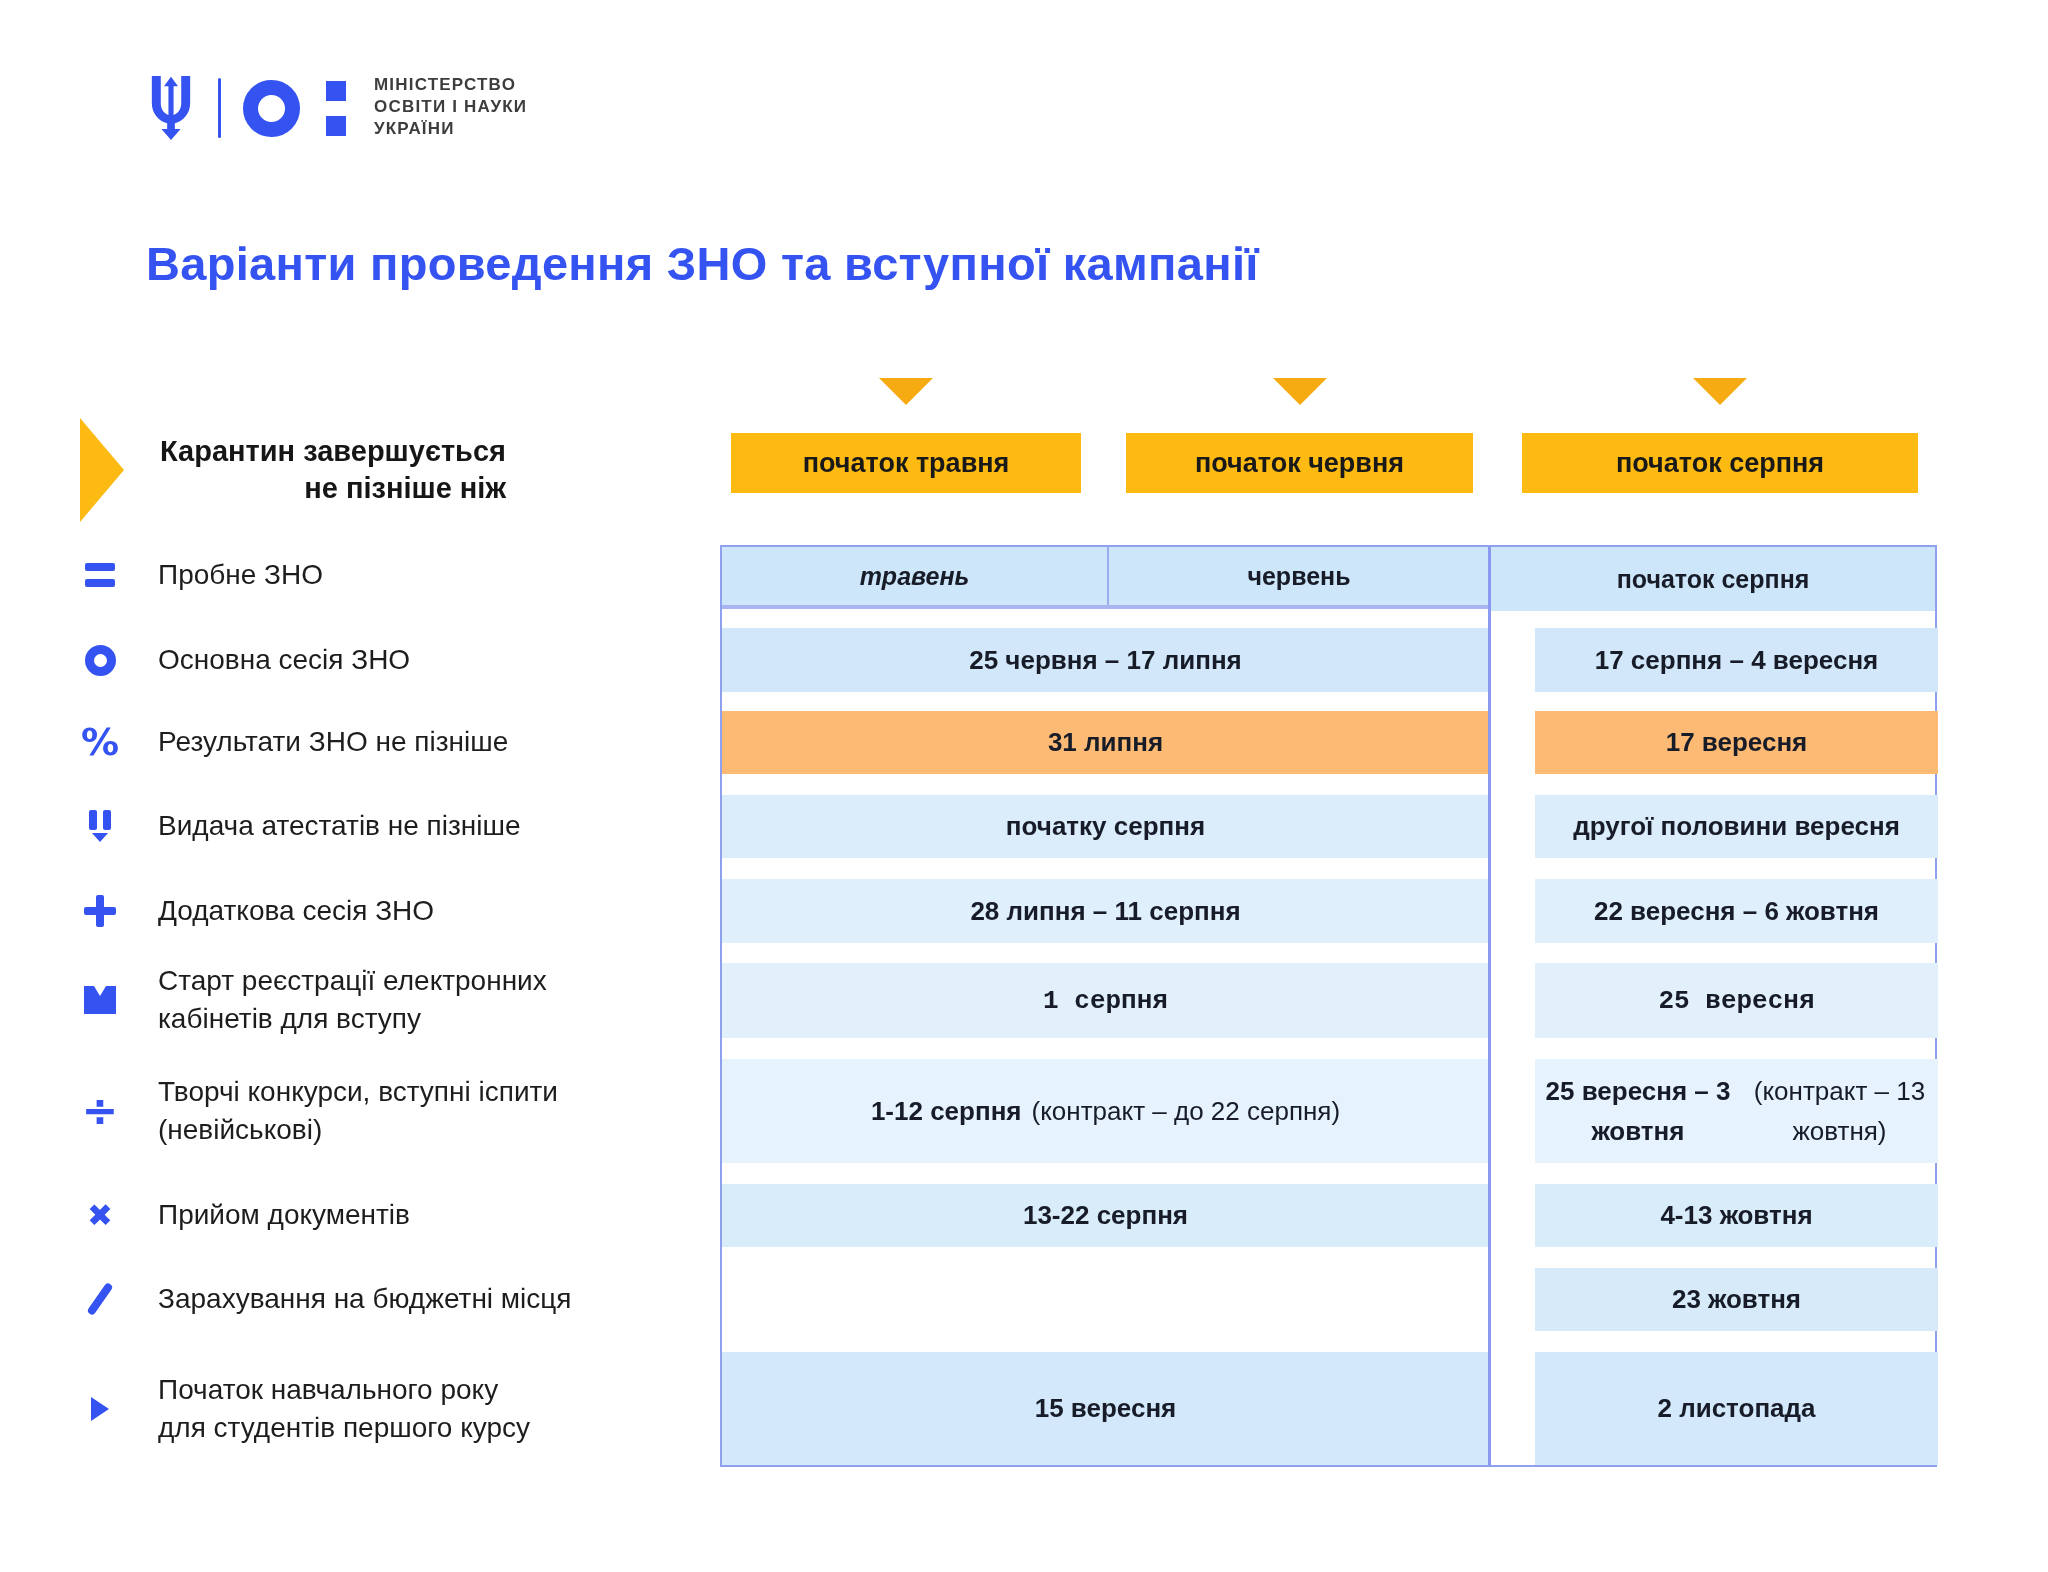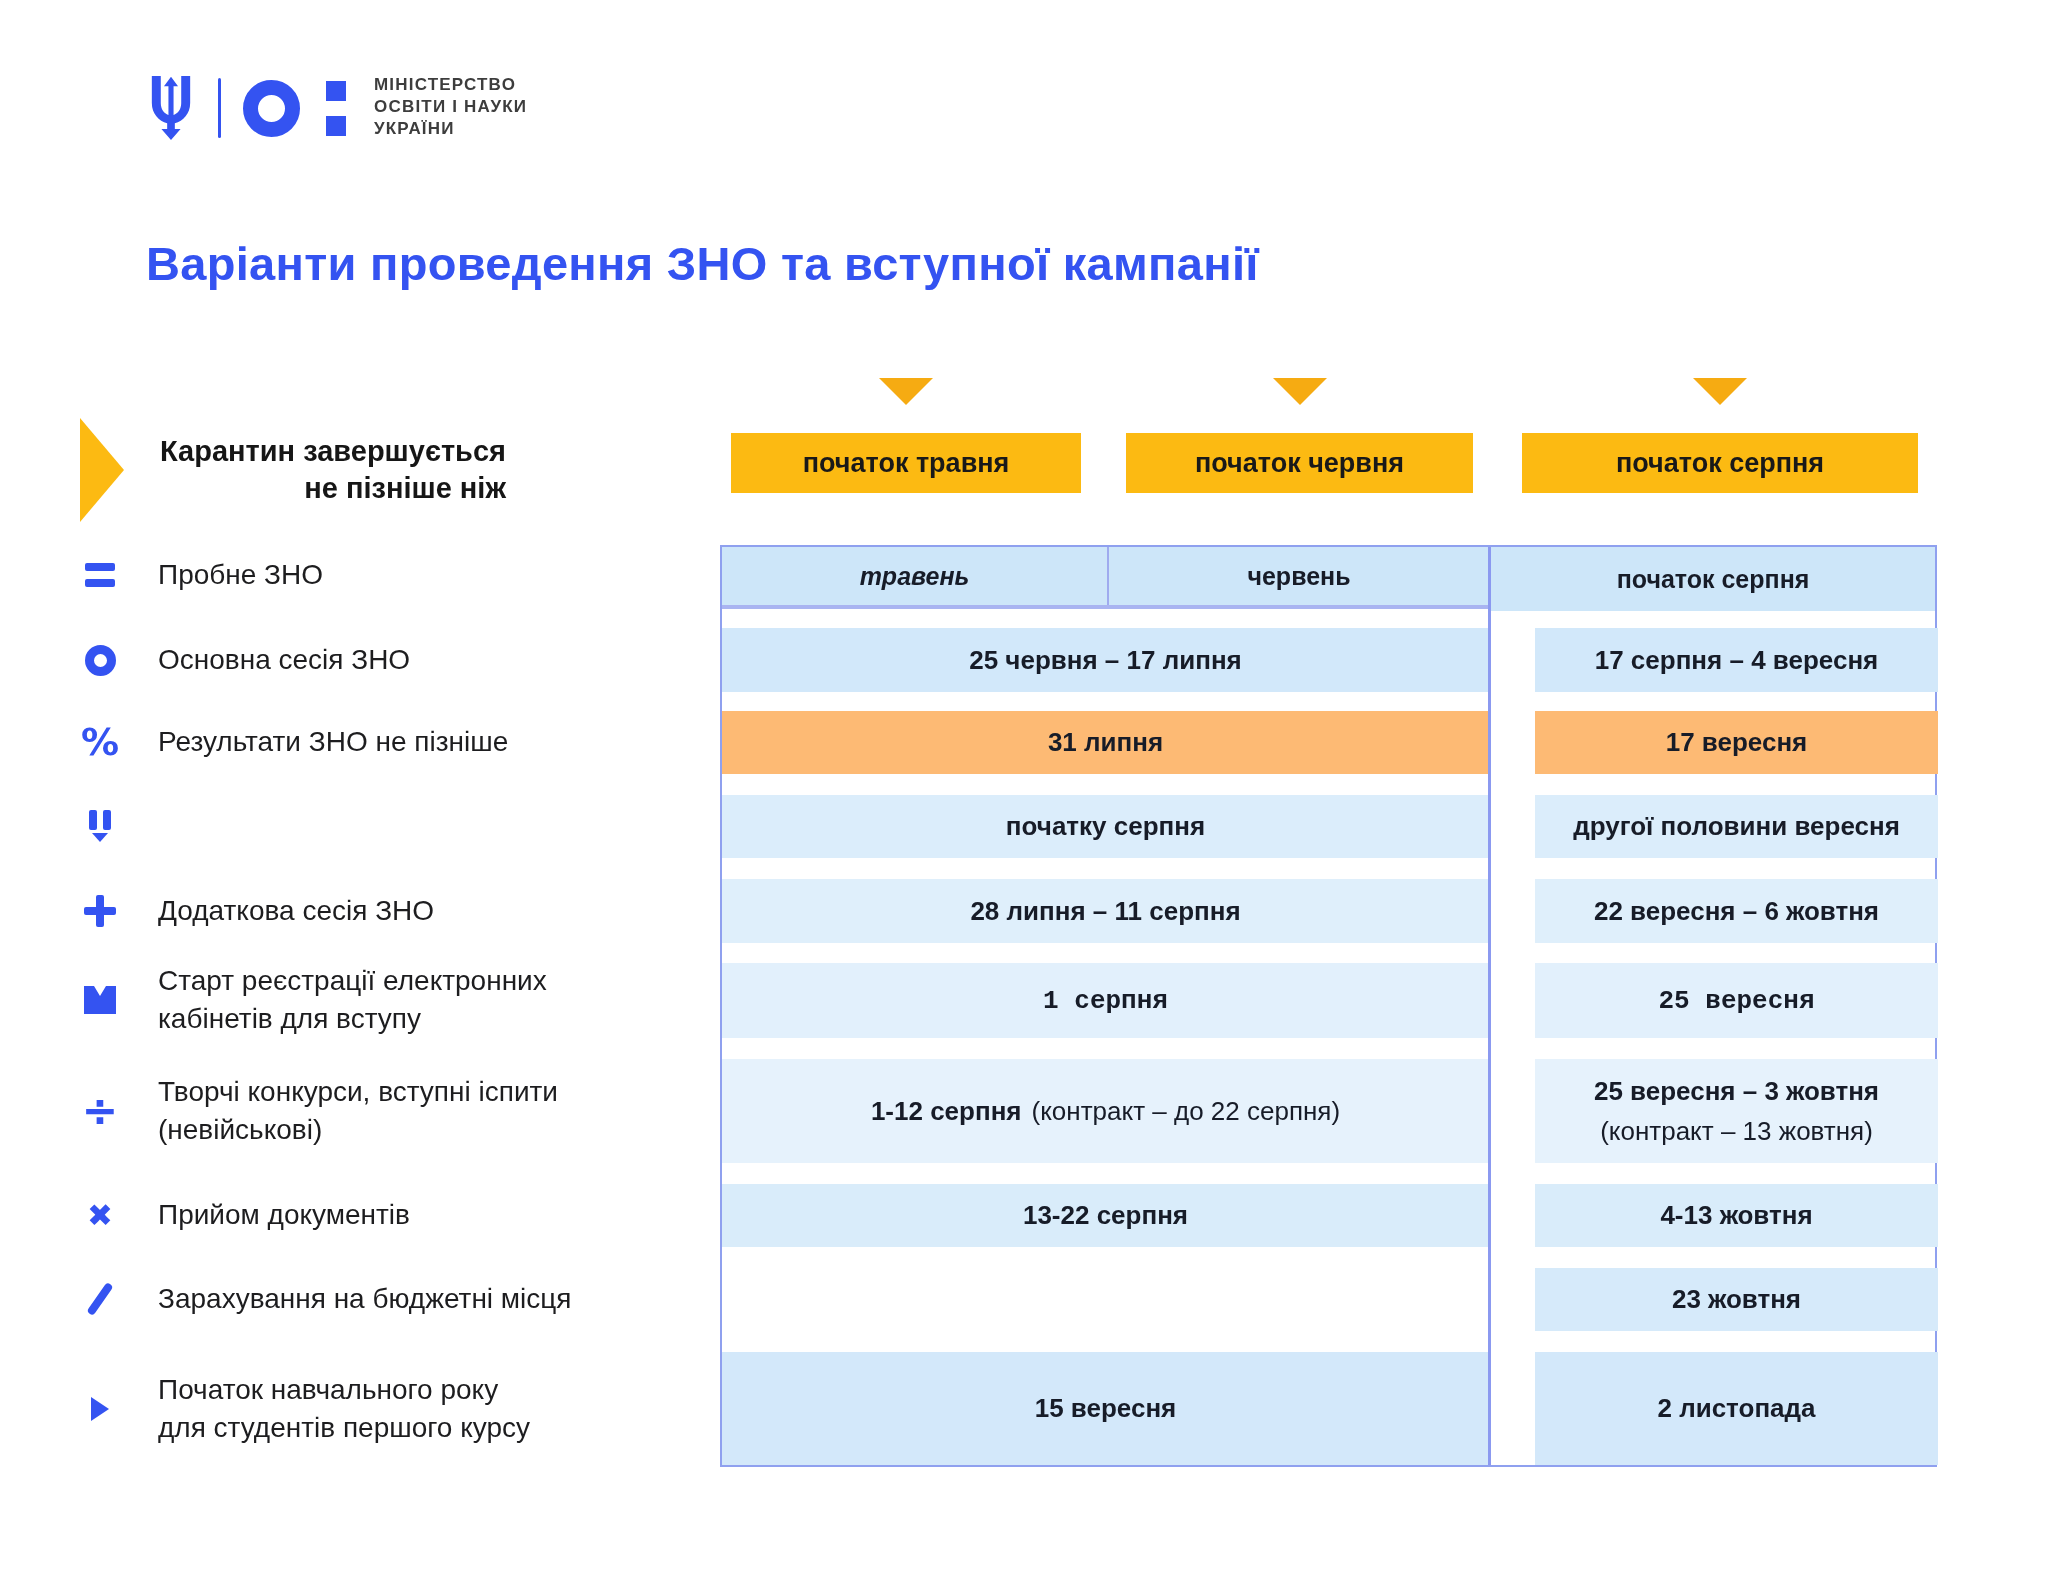--- a/index.html
+++ b/index.html
@@ -60,21 +60,21 @@
   .mc{left:0;width:767px;}
   .c3{left:813px;width:403px;}
   .r1{top:81px;height:64px;}  .r2{top:164px;height:63px;} .r3{top:248px;height:63px;}
   .r4{top:332px;height:64px;} .r5{top:416px;height:75px;font-family:Liberation Mono, monospace;} .r6{top:512px;height:104px;}
   .r7{top:637px;height:63px;} .r8{top:721px;height:63px;} .r9{top:805px;height:113px;}
   .s1{background:#d2e8fa;} .s2{background:#fdba74;} .s3{background:#dbedfb;}
   .s4{background:#dfeffb;} .s5{background:#e2f0fc;} .s6{background:#e6f2fc;}
   .s7{background:#d9ecfa;} .s8{background:#d6eafa;} .s9{background:#d3e8fa;}
   .note{font-weight:normal;}
   .cell .inline-note{margin-left:10px;}
-  .two-line{display:flex;flex-direction:column;line-height:40px;}
+  .two-line{display:flex;flex-direction:row;line-height:40px;}
 </style>
 </head>
 <body>
 
 <div class="canvas">
 
   <div class="logo">
     <svg class="trident" width="46" height="68" viewBox="0 0 36 52">
       <path fill="#3453f1" d="M3 1 h7 v21 c0 5 2.5 8 6 9.5 V9 h-3.5 L18 1.5 23.5 9 H20 v22.5 c3.5 -1.5 6 -4.5 6 -9.5 V1 h7 v21 c0 8.5 -5.5 14 -12 16 v4.5 h4.5 L18 51 10.5 42.5 H15 V38 C8.5 36 3 30.5 3 22 Z"></path>
     </svg>
@@ -130,20 +130,21 @@
   </div>
 
   <div class="litem" style="top:826px;">
     <div class="icon-box">
       <div class="pause-bars">
           <i></i>
           <i></i>
         </div>
       <div class="down-tri"></div>
     </div>
+    <div class="label">Видача атестатів не пізніше</div>
   </div>
 
   <div class="litem" style="top:911px;">
     <div class="icon-box">
         <div class="plus">
           <i class="h"></i>
           <i class="v"></i>
         </div>
       </div>
     <div class="label">Додаткова сесія ЗНО</div>

